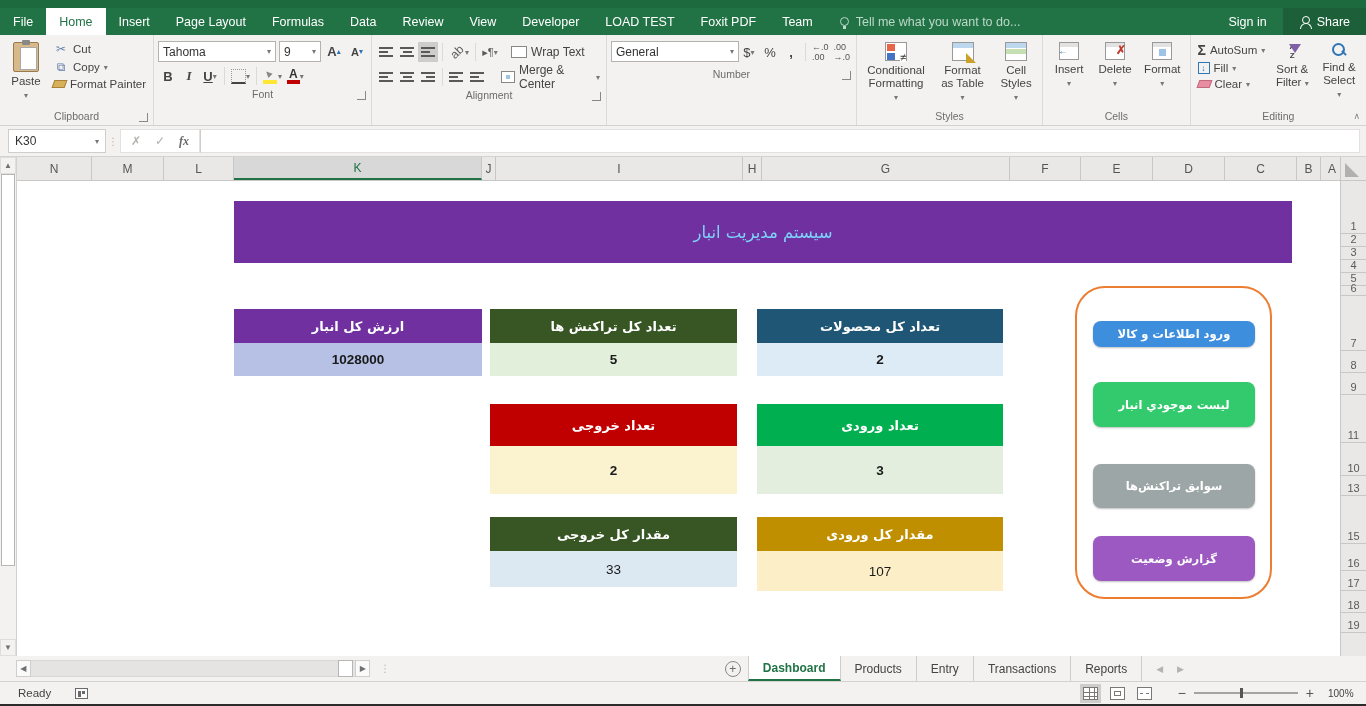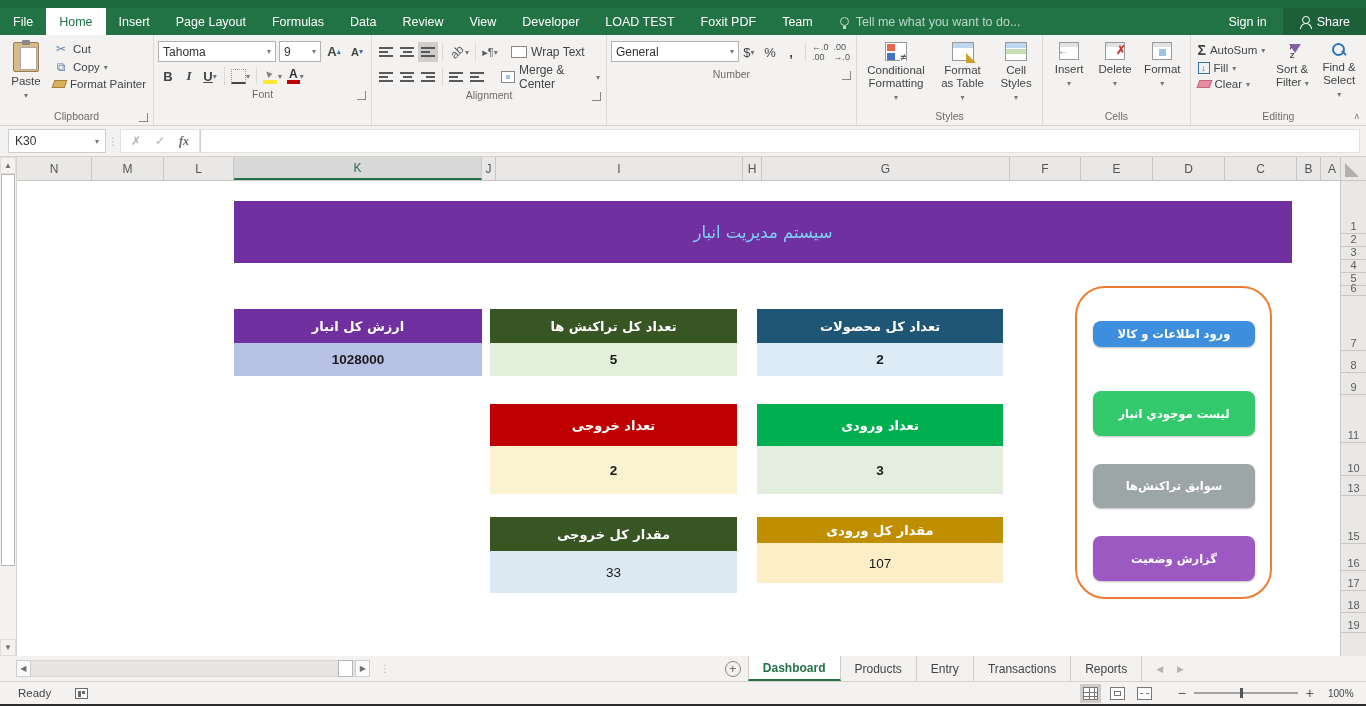--- a/index.html
+++ b/index.html
@@ -443,21 +443,21 @@
           <div class="colh" style="width: 72px;">E</div>
           <div class="colh" style="width: 72px;">D</div>
           <div class="colh" style="width: 72px;">C</div>
           <div class="colh" style="width: 24px;">B</div>
           <div class="colh" style="width: 23px;">A</div>
         </div>
       <div class="sheet">
         <div class="banner fa">سیستم مدیریت انبار</div>
         <div class="navpanel">
             <div class="navbtn fa" style="top: 33px; height: 26px; background: rgb(62, 142, 222);">ورود اطلاعات و کالا</div>
-            <div class="navbtn fa" style="top: 103px; height: 45px; background: rgb(51, 201, 109);">لیست موجودي انبار</div>
+            <div class="navbtn fa" style="top: 94px; height: 45px; background: rgb(51, 201, 109);">لیست موجودي انبار</div>
             <div class="navbtn fa" style="top: 176px; height: 44px; background: rgb(156, 166, 166);">سوابق تراکنش‌ها</div>
             <div class="navbtn fa" style="top: 248px; height: 45px; background: rgb(156, 89, 193);">گزارش وضعیت</div>
           </div>
       <div class="card" style="left: 217px; top: 128px; width: 248px;">
             <div class="card-h fa" style="background: rgb(112, 48, 160); height: 34px;">ارزش کل انبار</div>
             <div class="card-v bold" style="background: rgb(183, 193, 230); height: 33px;">1028000</div>
           </div>
           <div class="card" style="left: 473px; top: 128px; width: 247px;">
             <div class="card-h fa" style="background: rgb(55, 86, 35); height: 34px;">تعداد کل تراکنش ها</div>
             <div class="card-v bold" style="background: rgb(226, 239, 218); height: 33px;">5</div>
@@ -469,24 +469,24 @@
           <div class="card" style="left: 473px; top: 223px; width: 247px;">
             <div class="card-h fa" style="background: rgb(192, 0, 0); height: 42px;">تعداد خروجی</div>
             <div class="card-v bold" style="background: rgb(251, 242, 208); height: 48px;">2</div>
           </div>
           <div class="card" style="left: 740px; top: 223px; width: 246px;">
             <div class="card-h fa" style="background: rgb(0, 176, 80); height: 42px;">تعداد ورودی</div>
             <div class="card-v bold" style="background: rgb(227, 238, 222); height: 48px;">3</div>
           </div>
           <div class="card" style="left: 473px; top: 336px; width: 247px;">
             <div class="card-h fa" style="background: rgb(55, 86, 35); height: 34px;">مقدار کل خروجی</div>
-            <div class="card-v" style="background: rgb(220, 233, 243); height: 42px;">33</div>
+            <div class="card-v" style="background: rgb(220, 233, 243); height: 36px;">33</div>
           </div>
           <div class="card" style="left: 740px; top: 336px; width: 246px;">
-            <div class="card-h fa" style="background: rgb(191, 143, 0); height: 26px;">مقدار کل ورودی</div>
+            <div class="card-h fa" style="background: rgb(191, 143, 0); height: 34px;">مقدار کل ورودی</div>
             <div class="card-v" style="background: rgb(252, 239, 199); height: 40px;">107</div>
           </div>
         </div>
     </div>
     <div class="rowhdrs">
       <div class="corner"></div>
     <div class="rowh" style="height: 53px;">1</div>
         <div class="rowh" style="height: 13px;">2</div>
         <div class="rowh" style="height: 13px;">3</div>
         <div class="rowh" style="height: 13px;">4</div>

